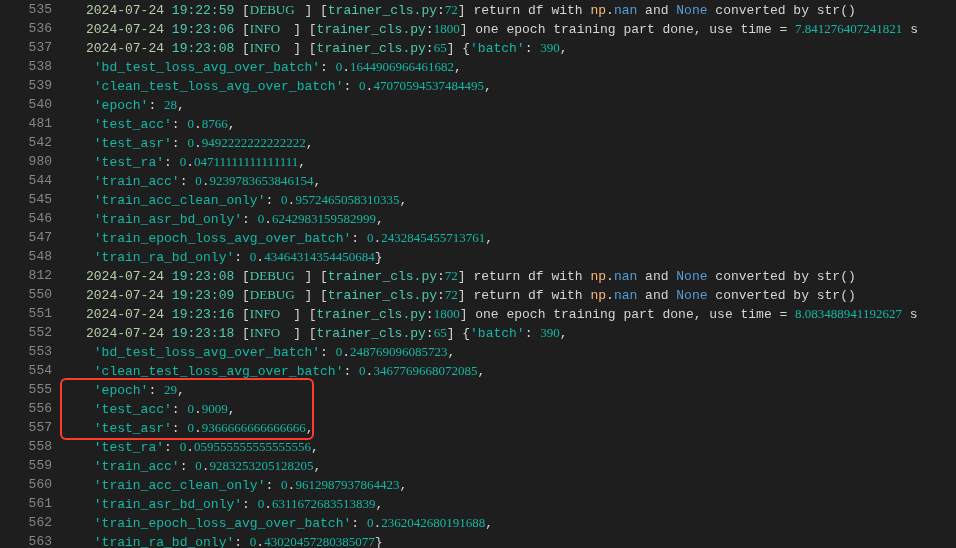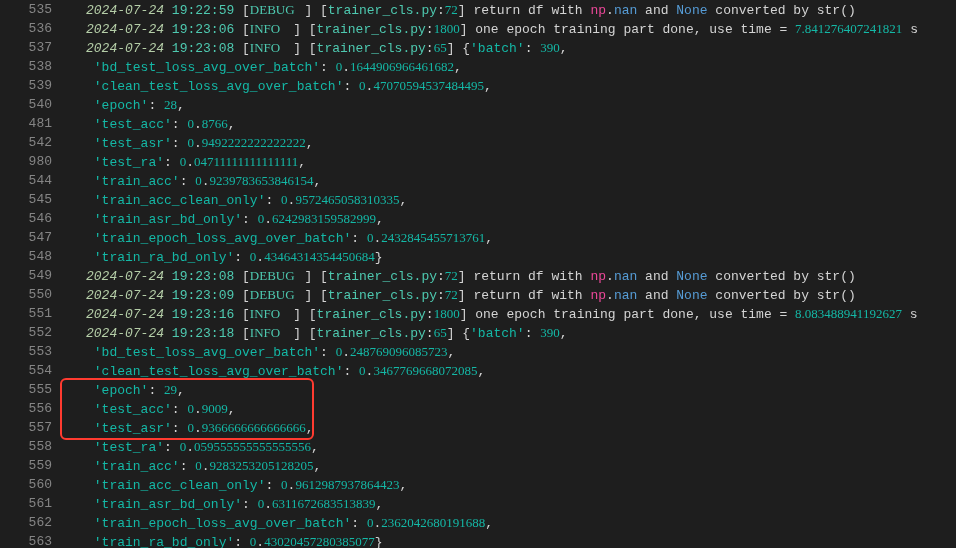--- a/index.html
+++ b/index.html
@@ -26,30 +26,30 @@
     flex-shrink: 0;
   }
   .code {
     flex: 1;
     white-space: pre;
   }
   .line {
     height: 19px;
     margin-left: 20px;
   }
-  .c-date { color: #b5cea8; font-style: italic; }      
+  .c-date { color: #b5cea8; }      
   .c-time { color: #4ec9b0; }      
   .c-punc { color: #d4d4d4; }
   .c-level { color: #4ec9b0; font-family: Liberation Serif, serif; }
   .c-file  { color: #4ec9b0; text-align: center; }
   .c-num   { color: #14b8a6; font-family: Liberation Serif, serif; }
   .c-key   { color: #14b8a6; }     
   .c-text  { color: #d4d4d4; }
   .c-const { color: #569cd6; }
-  .c-mod   { color: #ec4899; }
+  .c-mod   { color: #fdba74; }
   .highlight-box {
     position: absolute;
     border: 2px solid #ff3b30;
     border-radius: 6px;
     pointer-events: none;
   }
   .rel { position: relative; }
 </style>
 </head>
 <body>
@@ -64,21 +64,21 @@
         <div class="line">539</div>
         <div class="line">540</div>
         <div class="line">481</div>
         <div class="line">542</div>
         <div class="line">980</div>
         <div class="line">544</div>
         <div class="line">545</div>
         <div class="line">546</div>
         <div class="line">547</div>
         <div class="line">548</div>
-        <div class="line">549</div>
+        <div class="line">812</div>
         <div class="line">550</div>
         <div class="line">551</div>
         <div class="line">552</div>
         <div class="line">553</div>
         <div class="line">554</div>
         <div class="line">555</div>
         <div class="line">556</div>
         <div class="line">557</div>
         <div class="line">558</div>
         <div class="line">559</div>

